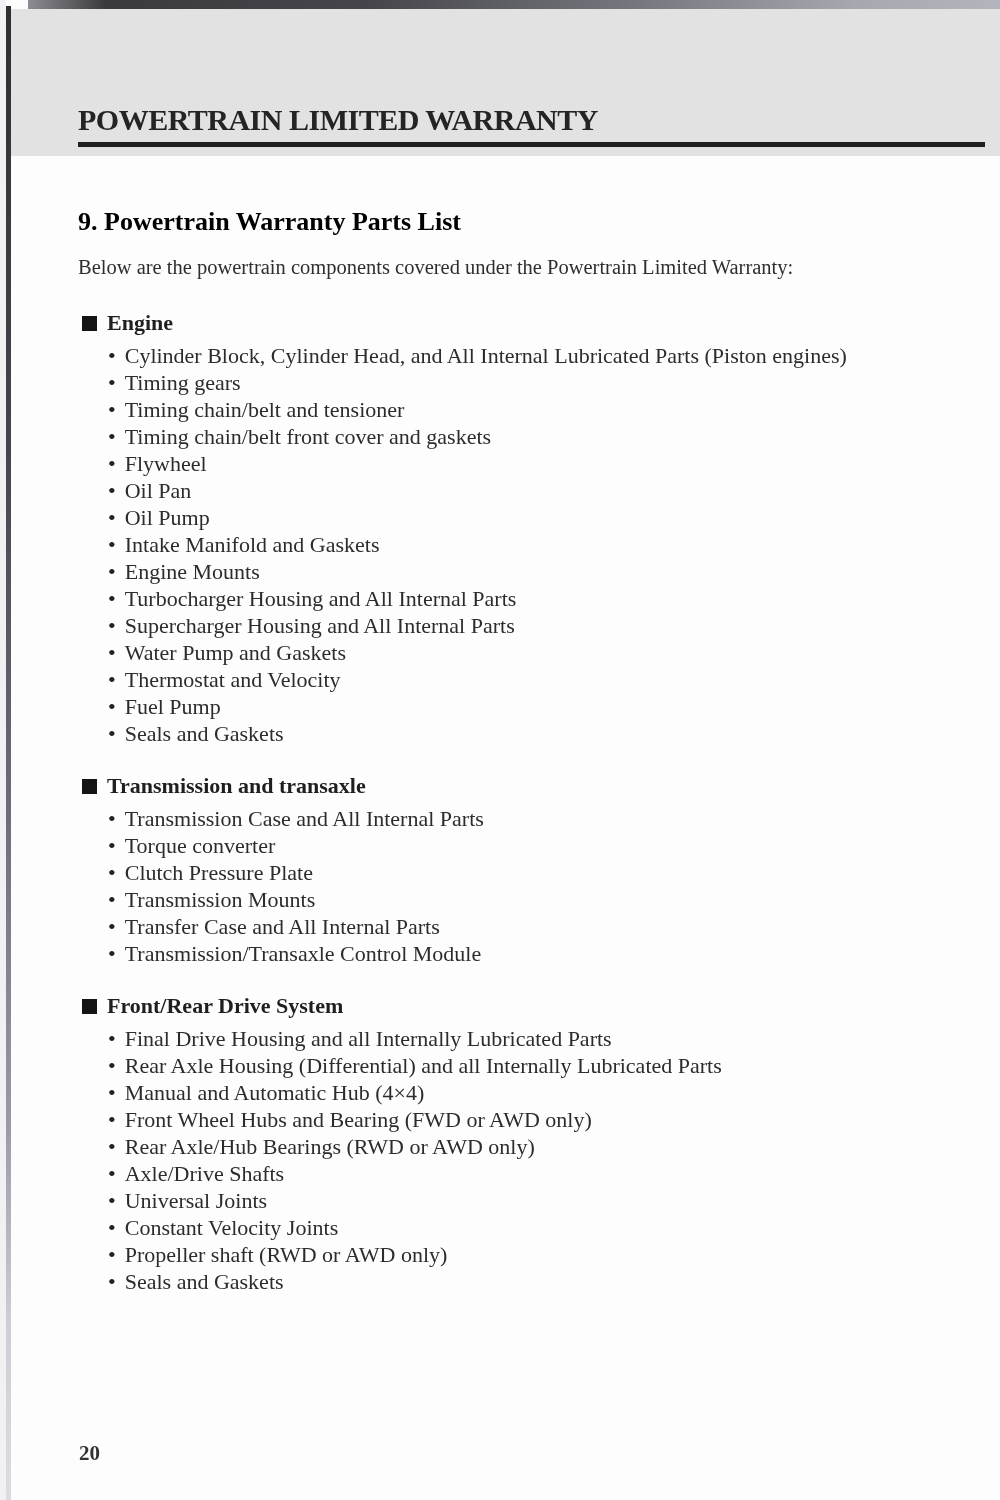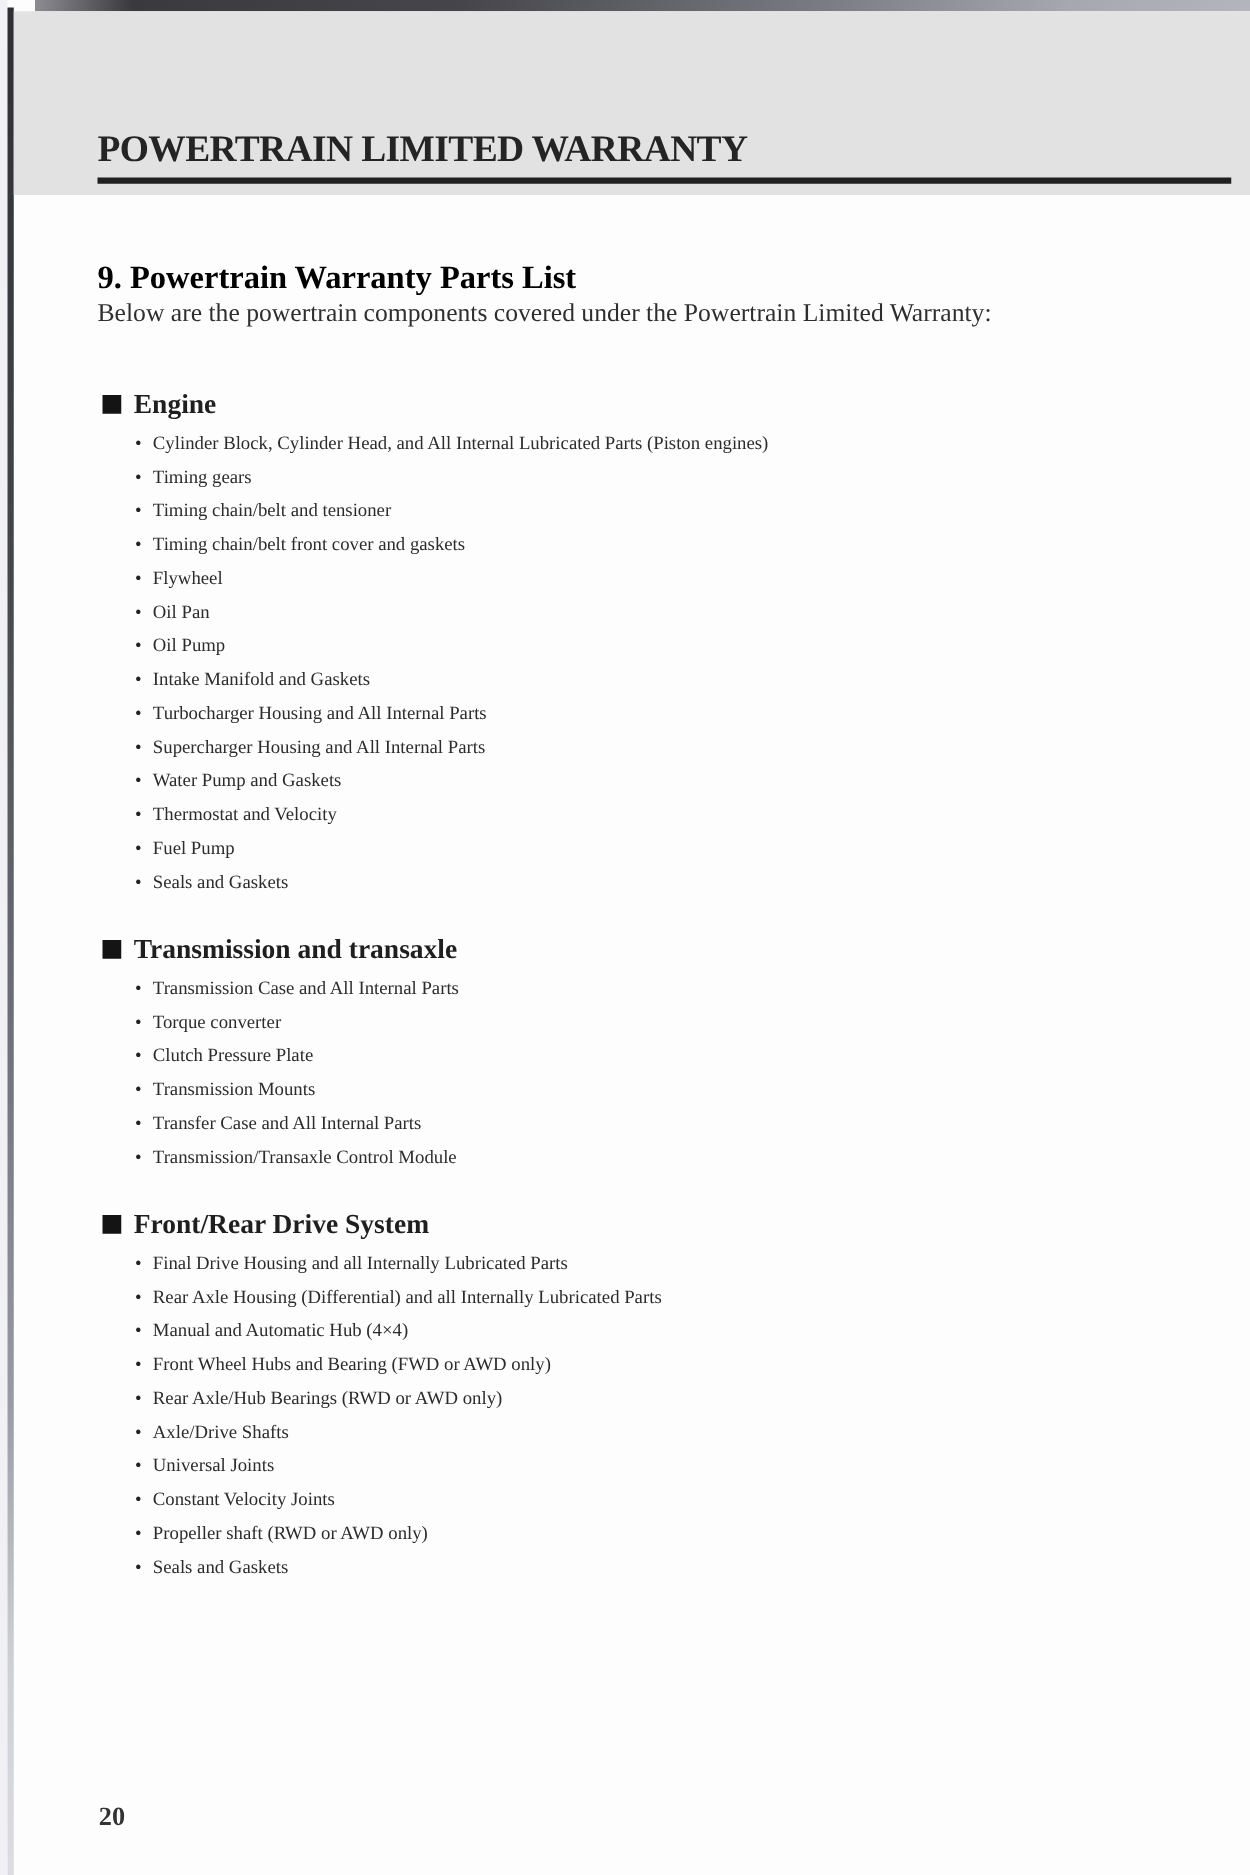--- a/index.html
+++ b/index.html
@@ -43,42 +43,42 @@
     position: absolute; left: 78px; top: 142px; width: 907px; height: 5px;
     background: #202020;
   }
 
   
   .section-title {
     position: absolute; left: 78px; top: 207px;
     font-size: 26px; font-weight: bold; color: #000000; white-space: nowrap;
   }
   .intro-text {
-    position: absolute; left: 78px; top: 240px;
+    position: absolute; left: 78px; top: 256px;
     font-size: 20.5px; color: #2e2e2e; white-space: nowrap;
   }
 
   .groups {
     position: absolute; left: 78px; top: 306px; width: 900px;
   }
   .group { margin: 4px; }
   .group + .group { margin-top: 26px; }
   .group-heading {
     font-size: 22px; font-weight: bold; color: #1f1f1f;
     line-height: 26px; display: flex; align-items: center;
   }
   .square-bullet {
     display: inline-block; width: 15px; height: 15px;
     background: #141414; margin-right: 10px; flex: 0 0 auto;
   }
   .group ul {
     list-style: none; margin: 6px 0 0 0; padding: 0 0 0 26px;
   }
   .group li {
-    font-size: 15px; line-height: 27px; color: #2c2c2c; white-space: nowrap;
+    font-size: 22px; line-height: 27px; color: #2c2c2c; white-space: nowrap;
   }
   .group li::before {
     content: "\2022";
     margin-right: 9px;
     color: #222;
   }
 
   .page-number {
     position: absolute; left: 79px; top: 1441px;
     font-size: 21px; color: #333; font-weight: bold;
@@ -109,20 +109,21 @@
     </div>
     <ul>
           <li>Cylinder Block, Cylinder Head, and All Internal Lubricated Parts (Piston engines)</li>
           <li>Timing gears</li>
           <li>Timing chain/belt and tensioner</li>
           <li>Timing chain/belt front cover and gaskets</li>
           <li>Flywheel</li>
           <li>Oil Pan</li>
           <li>Oil Pump</li>
           <li>Intake Manifold and Gaskets</li>
+          <li>Engine Mounts</li>
           <li>Turbocharger Housing and All Internal Parts</li>
           <li>Supercharger Housing and All Internal Parts</li>
           <li>Water Pump and Gaskets</li>
           <li>Thermostat and Velocity</li>
           <li>Fuel Pump</li>
           <li>Seals and Gaskets</li>
         </ul>
   </div>
 
   <div class="group">

